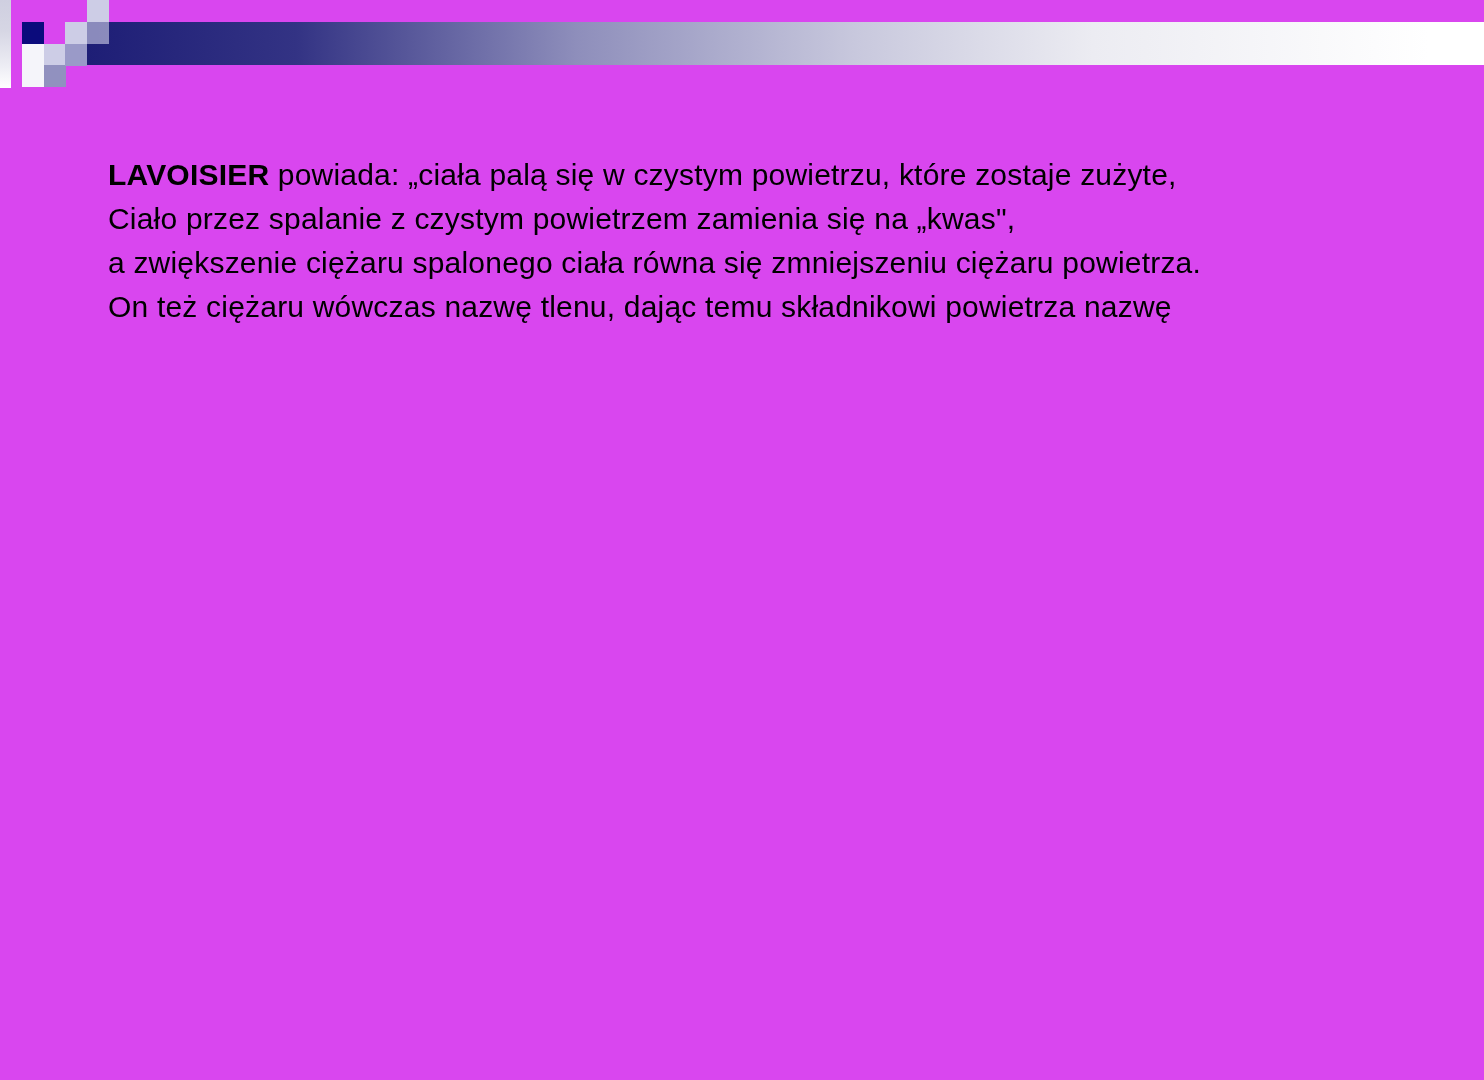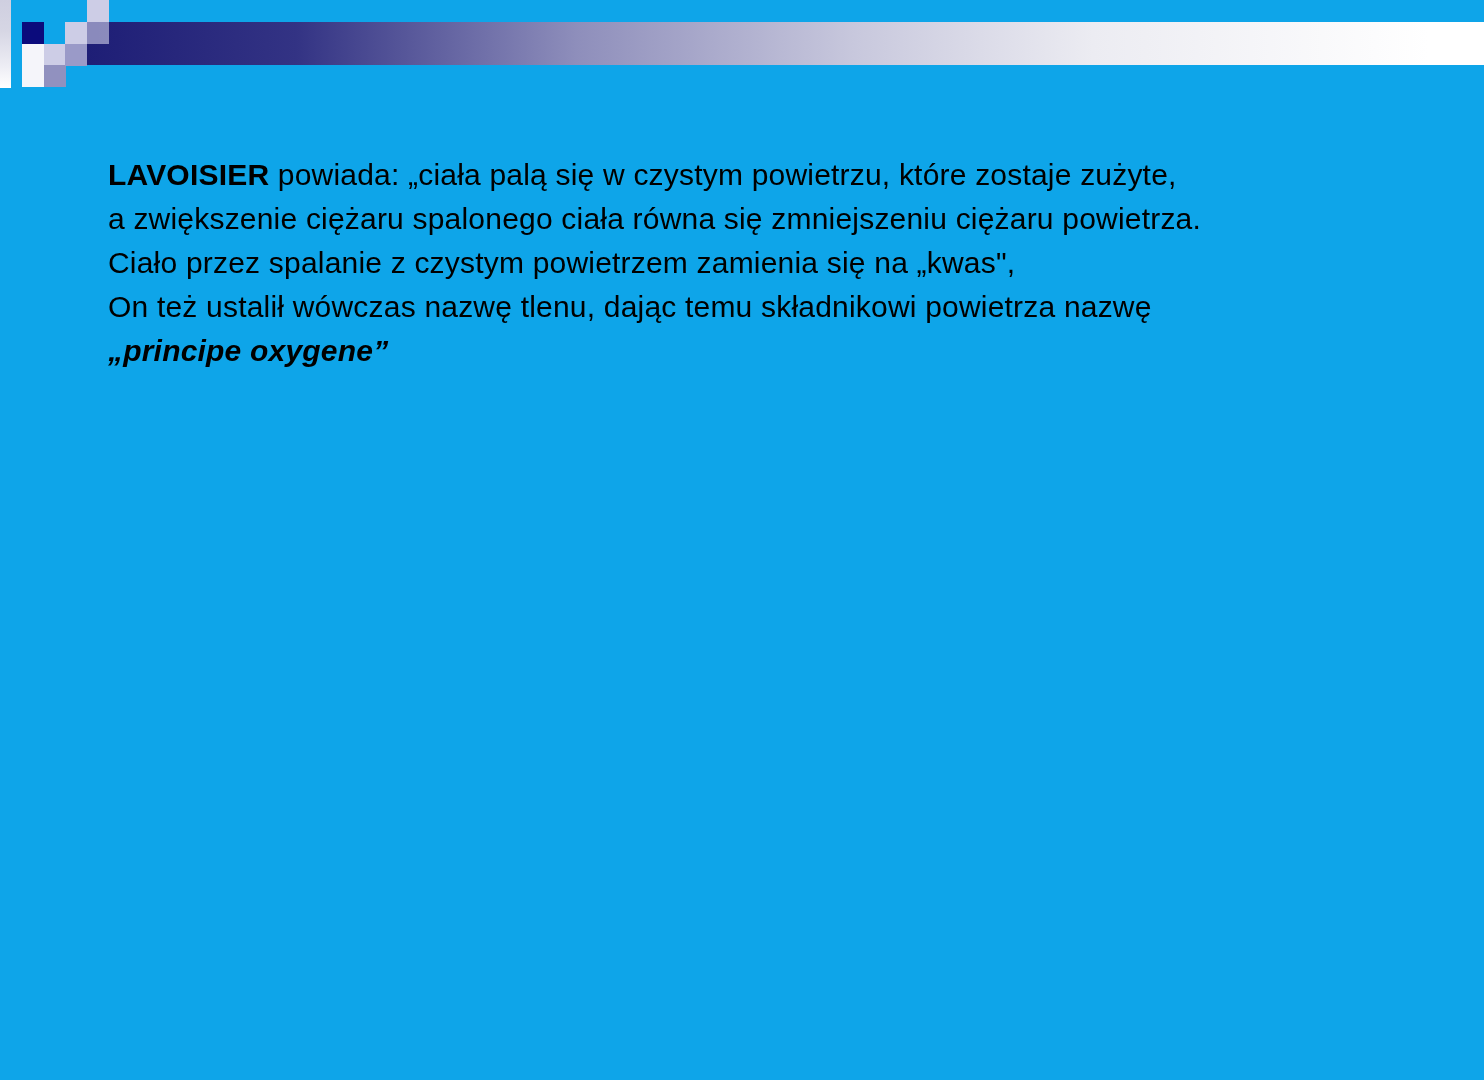--- a/index.html
+++ b/index.html
@@ -4,21 +4,21 @@
 <style>
   html, body {
     margin: 0;
     padding: 0;
     background: #ffffff;
   }
   .slide {
     position: relative;
     width: 1484px;
     height: 1080px;
-    background: #0ea5e9;
+    background: #d946ef;
     overflow: hidden;
     font-family: "Liberation Sans", "DejaVu Sans", sans-serif;
   }
 
   
   .decor { position: absolute; }
 
   .strip-left {
     left: 0; top: 0;
     width: 11px; height: 88px;
@@ -77,19 +77,18 @@
   <div class="decor sq sq-navy"></div>
   <div class="decor sq sq-lav-b1"></div>
   <div class="decor sq sq-med-b2"></div>
   <div class="decor sq sq-lav-c"></div>
   <div class="decor sq sq-med-d"></div>
   <div class="decor sq sq-lav-e"></div>
   <div class="decor sq sq-overlay-f"></div>
 
   <div class="body-text">
       <div class="text-line"><span class="seg-bold">LAVOISIER</span><span class="seg-regular"> powiada: „ciała palą się w czystym powietrzu, które zostaje zużyte,</span></div>
+      <div class="text-line"><span class="seg-regular">Ciało przez spalanie z czystym powietrzem zamienia się na „kwas",</span></div>
       <div class="text-line"><span class="seg-regular">a zwiększenie ciężaru spalonego ciała równa się zmniejszeniu ciężaru powietrza.</span></div>
-      <div class="text-line"><span class="seg-regular">Ciało przez spalanie z czystym powietrzem zamienia się na „kwas",</span></div>
-      <div class="text-line"><span class="seg-regular">On też ustalił wówczas nazwę tlenu, dając temu składnikowi powietrza nazwę</span></div>
-      <div class="text-line"><span class="seg-bold-italic">„principe oxygene”</span></div>
+      <div class="text-line"><span class="seg-regular">On też ciężaru wówczas nazwę tlenu, dając temu składnikowi powietrza nazwę</span></div>
     </div>
 
 </div>
 
 </body></html>

